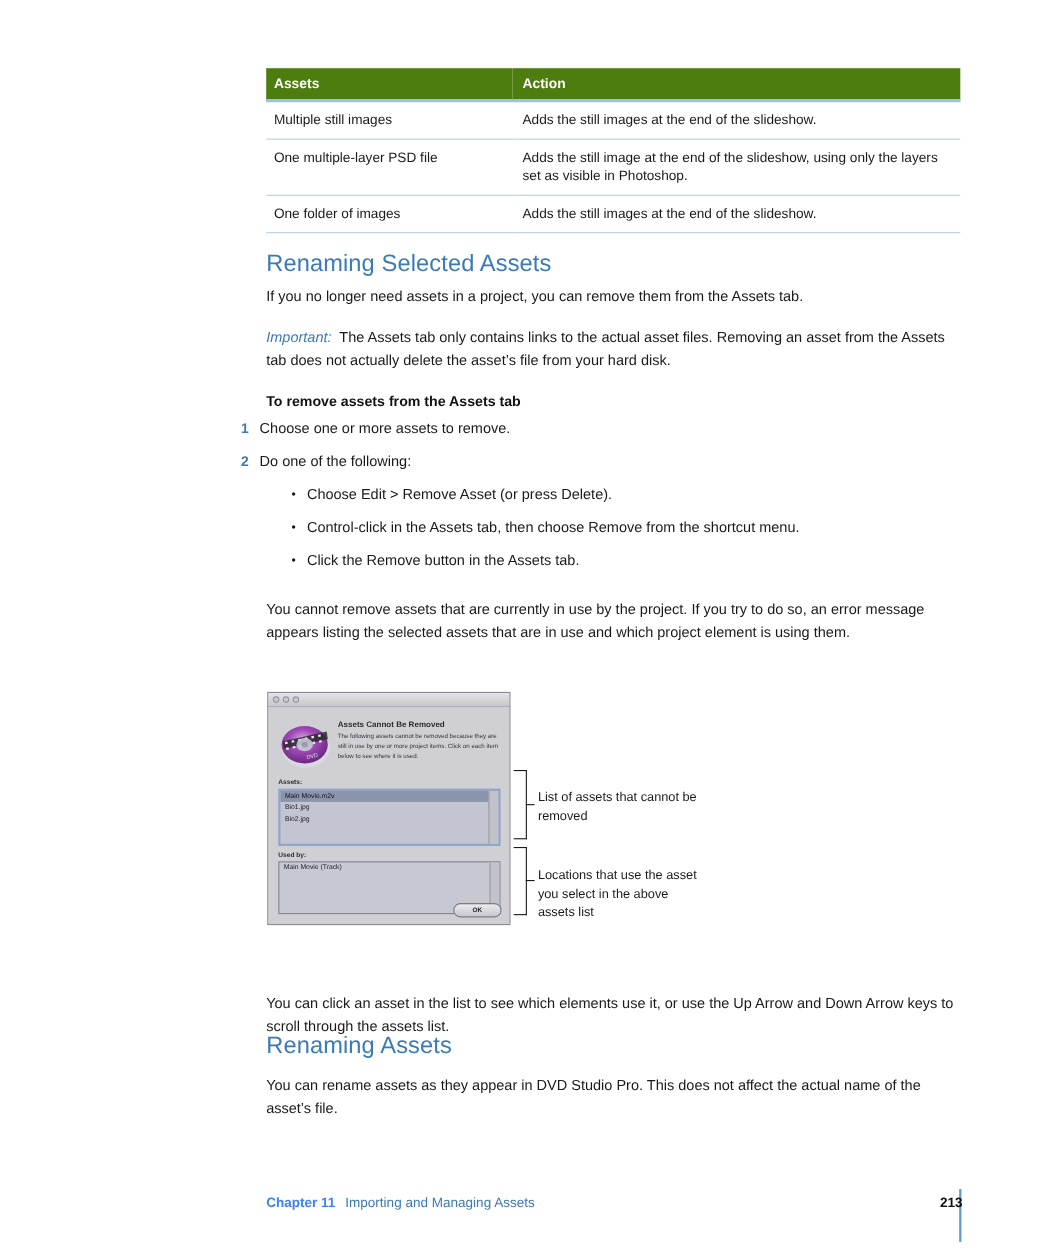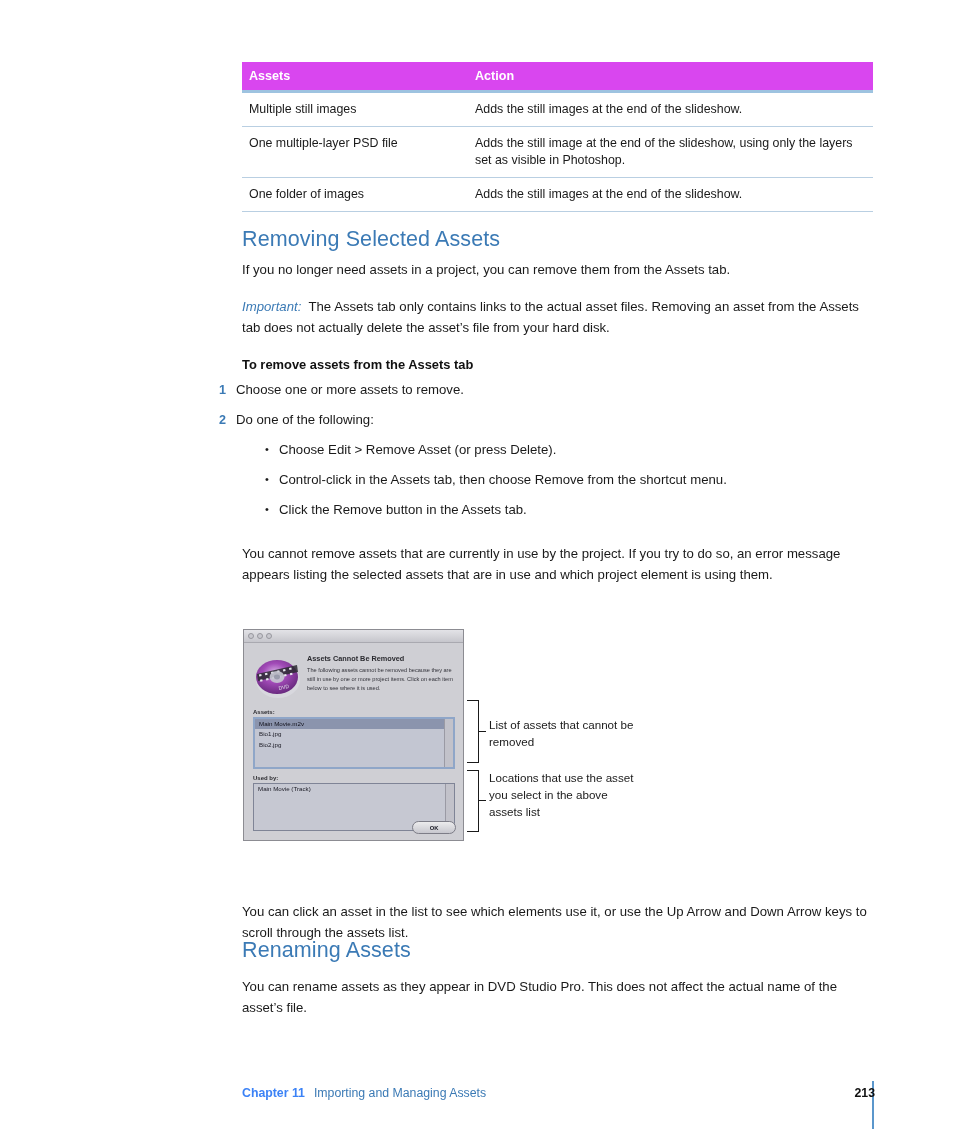--- a/index.html
+++ b/index.html
@@ -26,21 +26,21 @@
   
   .asset-table {
     position: absolute;
     left: 242px;
     top: 62px;
     width: 631px;
     border-collapse: collapse;
     font-size: 12.4px;
   }
   .asset-table thead th {
-    background: #d946ef;
+    background: #4d7c0f;
     color: #ffffff;
     font-weight: bold;
     font-size: 12.6px;
     text-align: left;
     padding: 7px 0 7px 7px;
     border-bottom: 3px solid #9ec3e0;
   }
   .asset-table thead th.col-action { padding-left: 9px; }
   .asset-table td {
     padding: 8px 7px 8px 7px;
@@ -297,21 +297,21 @@
         <td class="col-asset">One multiple-layer PSD file</td>
         <td class="col-action">Adds the still image at the end of the slideshow, using only the layers set as visible in Photoshop.</td>
       </tr>
       <tr>
         <td class="col-asset">One folder of images</td>
         <td class="col-action">Adds the still images at the end of the slideshow.</td>
       </tr>
     </tbody>
   </table>
 
-  <h1 class="h1" style="top:227px;">Removing Selected Assets</h1>
+  <h1 class="h1" style="top:227px;">Renaming Selected Assets</h1>
 
   <div class="para" style="top:259px;">If you no longer need assets in a project, you can remove them from the Assets tab.</div>
 
   <div class="para" style="top:296px;"><span class="imp-label">Important:</span>&nbsp; <span>The Assets tab only contains links to the actual asset files. Removing an asset from the Assets tab does not actually delete the asset’s file from your hard disk.</span></div>
 
   <div class="sub-head" style="top:357px;">To remove assets from the Assets tab</div>
 
   <div class="step" style="top:380px;">
     <span class="num">1</span><span class="stext">Choose one or more assets to remove.</span>
   </div>
@@ -394,21 +394,21 @@
     <div class="callout-line" style="left:224px; top:71px; width:12px; height:1px;"></div>
     <div class="callout-line" style="left:235px; top:71px; width:1px; height:63px;"></div>
     <div class="callout-line" style="left:224px; top:133px; width:12px; height:1px;"></div>
     <div class="callout-line" style="left:235px; top:102px; width:8px; height:1px;"></div>
     <div class="callout-text" style="left:246px; top:88px;">List of assets that cannot be removed</div>
 
     <div class="callout-line" style="left:224px; top:141px; width:12px; height:1px;"></div>
     <div class="callout-line" style="left:235px; top:141px; width:1px; height:62px;"></div>
     <div class="callout-line" style="left:224px; top:202px; width:12px; height:1px;"></div>
     <div class="callout-line" style="left:235px; top:171px; width:8px; height:1px;"></div>
-    <div class="callout-text" style="left:246px; top:141px;">Locations that use the asset you select in the above assets list</div>
+    <div class="callout-text" style="left:246px; top:159px;">Locations that use the asset you select in the above assets list</div>
   </div>
 
   <div class="para" style="top:901px;">You can click an asset in the list to see which elements use it, or use the Up Arrow and Down Arrow keys to scroll through the assets list.</div>
 
   <h1 class="h1" style="top:938px;">Renaming Assets</h1>
 
   <div class="para" style="top:976px;">You can rename assets as they appear in DVD Studio Pro. This does not affect the actual name of the asset’s file.</div>
 
   <div class="footer-rule"></div>
   <div class="footer">

